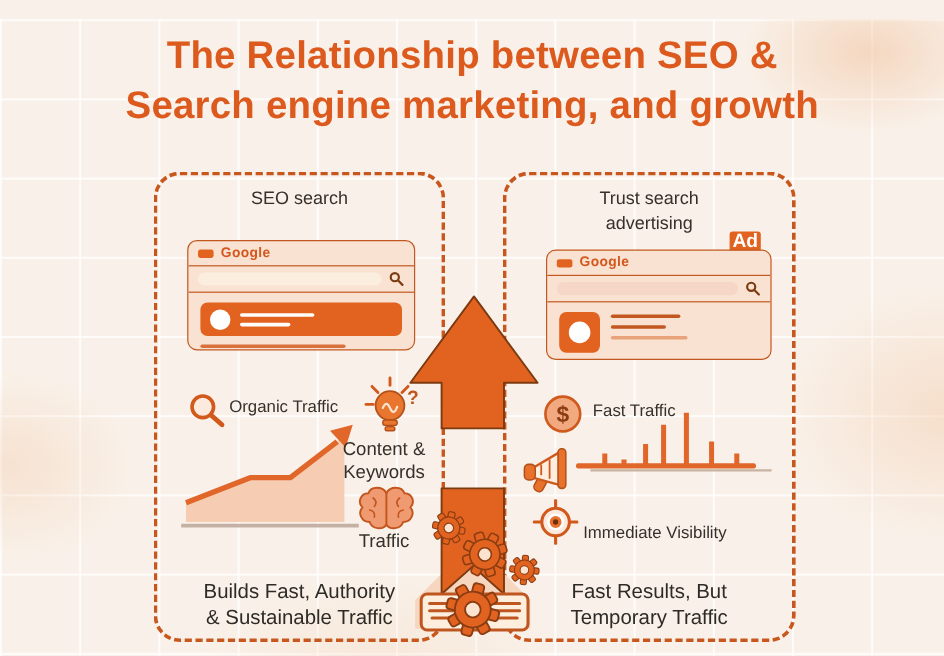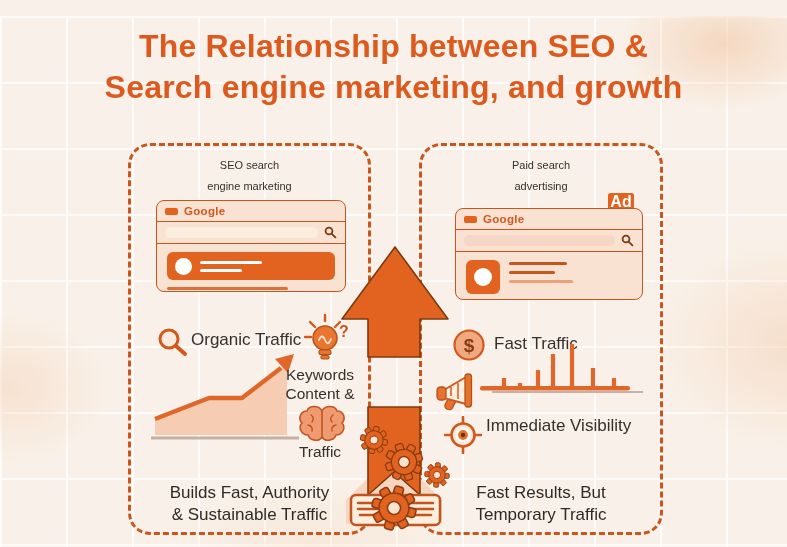--- a/index.html
+++ b/index.html
@@ -22,24 +22,24 @@
     font-size:32px;line-height:41px;font-weight:bold;color:#dc5a1d;letter-spacing:.2px;
   }
   .panel{
     position:absolute;top:127px;height:392px;
     border:3px dashed #c7571d;border-radius:22px;box-sizing:border-box;
   }
   .panel.left{left:128px;width:243px;}
   .panel.right{left:419px;width:244px;}
   .panel-header{
     position:absolute;top:9px;left:0;width:100%;text-align:center;
-    font-size:11px;line-height:21px;color:#35302a;font-weight:500;
+    font-size:15px;line-height:21px;color:#35302a;font-weight:500;
   }
   .abs{position:absolute;}
-  .label{font-size:17px;color:#35302a;white-space:nowrap;}
+  .label{font-size:14px;color:#35302a;white-space:nowrap;}
   .small-label{font-size:15.5px;line-height:19px;color:#35302a;text-align:center;}
   .bottom-label{
     position:absolute;top:336px;left:0;width:100%;text-align:center;
     font-size:17px;line-height:22px;color:#2e2b27;
   }
   
   .browser{
     position:absolute;background:#f9e2d1;border:1.6px solid #c2581f;border-radius:8px;
     box-sizing:border-box;overflow:hidden;
   }
@@ -71,21 +71,20 @@
 </head>
 <body>
 
 <div class="stage">
 
   <h1 class="title"><span>The Relationship between SEO &amp;</span><br><span>Search engine marketing, and growth</span></h1>
 
   <section class="panel left">
     <div class="panel-header">
       <div>SEO search</div>
-      <div>engine marketing</div>
     </div>
 
     <div class="browser" style="left:25px;top:54px;width:190px;height:92px;">
       <div class="b-head">
         <span class="b-menu"></span>
         <span class="b-brand">Google</span>
       </div>
       <div class="b-search">
         <span class="b-searchbar"></span>
         <svg width="13" height="13" viewBox="0 0 13 13" style="margin-left:6px">
@@ -126,22 +125,22 @@
         <line x1="43" y1="10" x2="38" y2="15"></line>
         <line x1="8" y1="25" x2="14" y2="25"></line>
       </g>
       <circle cx="28" cy="26" r="12" fill="#e8762e" stroke="#b4511a" stroke-width="1.5"></circle>
       <path d="M22,28 q3,-7 6,0 q3,7 6,-1" fill="none" stroke="#fbe3d0" stroke-width="1.8" stroke-linecap="round"></path>
       <rect x="22" y="38" width="12" height="4.5" rx="2" fill="#e8762e" stroke="#b4511a" stroke-width="1.2"></rect>
       <rect x="24" y="43.5" width="8" height="3.5" rx="1.5" fill="#e8762e" stroke="#b4511a" stroke-width="1.2"></rect>
       <text x="47" y="25" font-size="16" font-weight="bold" fill="#bf561f" text-anchor="middle">?</text>
     </svg>
     <div class="abs small-label" style="left:130px;top:219px;width:118px;">
+      <div>Content &amp;</div>
       <div>Keywords</div>
-      <div>Content &amp;</div>
     </div>
 
     <svg class="abs" style="left:166px;top:257px;" width="50" height="44" viewBox="0 0 50 44">
       <path d="M25,8 C22,2 12,2 10,8 C3,8 1,16 5,20 C1,24 4,32 11,32 C13,38 22,39 25,34 C28,39 37,38 39,32 C46,32 49,24 45,20 C49,16 47,8 40,8 C38,2 28,2 25,8 Z" fill="#ef9a70" stroke="#c2561e" stroke-width="1.6"></path>
       <line x1="25" y1="8" x2="25" y2="34" stroke="#c2561e" stroke-width="1.6"></line>
       <g fill="none" stroke="#c2561e" stroke-width="1.4" stroke-linecap="round">
         <path d="M14,12 q4,3 1,7"></path>
           <path d="M36,12 q-4,3 -1,7"></path>
         <path d="M11,22 q5,1 4,6"></path>
           <path d="M39,22 q-5,1 -4,6"></path>
@@ -152,21 +151,21 @@
     </div>
 
     <div class="bottom-label">
       <div>Builds Fast, Authority</div>
       <div>&amp; Sustainable Traffic</div>
     </div>
   </section>
 
   <section class="panel right">
     <div class="panel-header">
-      <div>Paid search</div>
+      <div>Trust search</div>
       <div>advertising</div>
     </div>
 
     <div class="ad-badge" style="left:186px;top:47px;">Ad</div>
 
     <div class="browser" style="left:33px;top:62px;width:188px;height:92px;">
       <div class="b-head">
         <span class="b-menu"></span>
         <span class="b-brand">Google</span>
       </div>
@@ -217,21 +216,21 @@
       <g stroke="#d2591c" stroke-width="2.6" stroke-linecap="round">
         <line x1="19" y1="1" x2="19" y2="7"></line>
           <line x1="19" y1="31" x2="19" y2="37"></line>
         <line x1="1" y1="19" x2="7" y2="19"></line>
           <line x1="31" y1="19" x2="37" y2="19"></line>
       </g>
       <circle cx="19" cy="19" r="11.5" fill="#fdeade" stroke="#d2591c" stroke-width="2.6"></circle>
       <circle cx="19" cy="19" r="6" fill="#e8722c" stroke="#fff" stroke-width="2.2"></circle>
       <circle cx="19" cy="19" r="2.2" fill="#6e3110"></circle>
     </svg>
-    <div class="abs label" style="left:64px;top:268px;line-height:23px;white-space:normal;text-align:center;">
+    <div class="abs label" style="left:64px;top:286px;line-height:23px;white-space:normal;text-align:center;">
       <div>Immediate Visibility</div>
     </div>
 
     <div class="bottom-label">
       <div>Fast Results, But</div>
       <div>Temporary Traffic</div>
     </div>
   </section>
 
   <svg class="arrow-overlay" width="130" height="295" viewBox="330 225 130 295">

